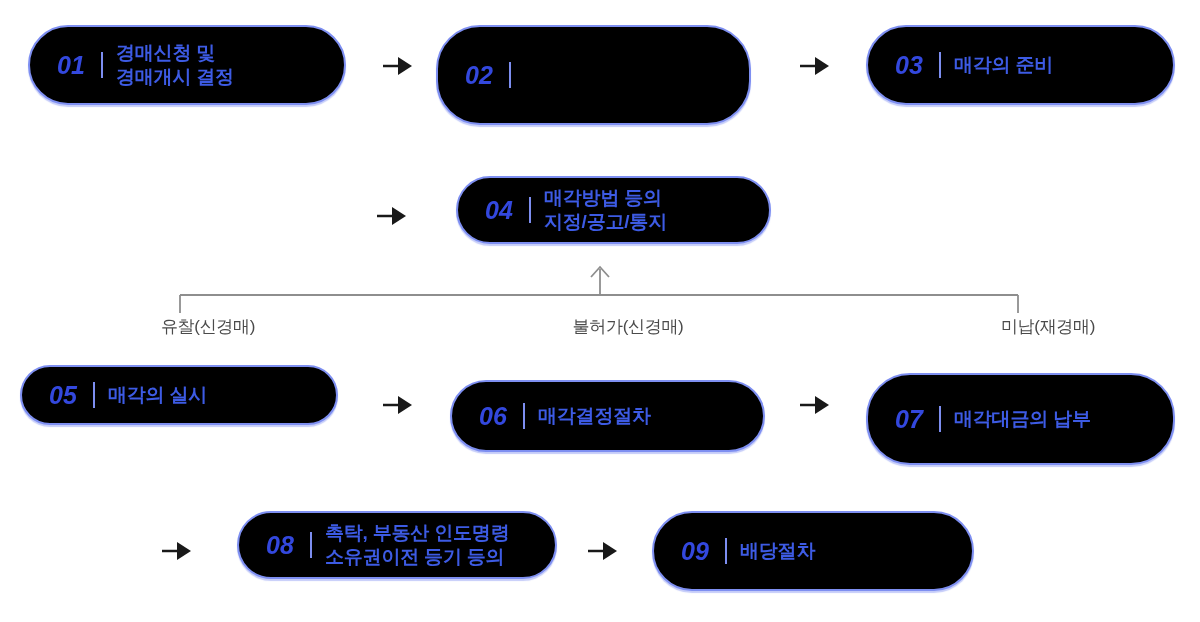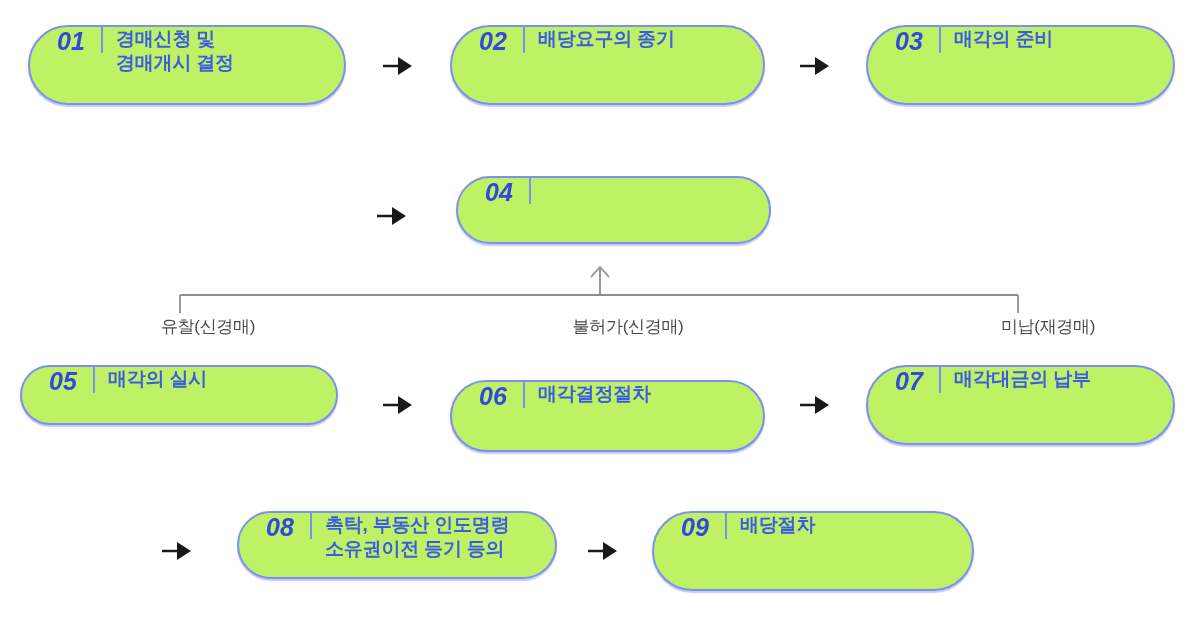--- a/index.html
+++ b/index.html
@@ -17,23 +17,23 @@
   .stage{
     position:relative;
     width:1200px;
     height:622px;
     background:var(--bg);
     overflow:hidden;
   }
   .pill{
     position:absolute;
     display:flex;
-    align-items:flex-start;
+    align-items:center;
     box-sizing:border-box;
-    background:#bef264;
+    background:#000000;
     border:2px solid var(--accent-border);
     border-radius:44px;
     padding-left:27px;
     box-shadow:0 2px 1px rgba(126,143,241,.45);
   }
   .num{
     font-style:italic;
     font-weight:800;
     font-size:25px;
     color:var(--number-blue);
@@ -84,25 +84,24 @@
     </span>
   </div>
 
   <div class="arrow" style="left:382px;top:54px">
     <svg width="32" height="24" viewBox="0 0 32 24">
       <line x1="1" y1="12" x2="24" y2="12" stroke="#191919" stroke-width="2.5"></line>
       <path d="M16 3 L30 12 L16 21 Z" fill="#191919"></path>
     </svg>
   </div>
 
-  <div class="pill" style="left:450px;top:25px;width:315px;height:80px">
+  <div class="pill" style="left:436px;top:25px;width:315px;height:100px">
     <span class="num">02</span>
     <span class="vdiv"></span>
     <span class="txt">
-      <span class="ln">배당요구의 종기</span>
     </span>
   </div>
 
   <div class="arrow" style="left:799px;top:54px">
     <svg width="32" height="24" viewBox="0 0 32 24">
       <line x1="1" y1="12" x2="24" y2="12" stroke="#191919" stroke-width="2.5"></line>
       <path d="M16 3 L30 12 L16 21 Z" fill="#191919"></path>
     </svg>
   </div>
 
@@ -117,20 +116,24 @@
   <div class="arrow" style="left:376px;top:204px">
     <svg width="32" height="24" viewBox="0 0 32 24">
       <line x1="1" y1="12" x2="24" y2="12" stroke="#191919" stroke-width="2.5"></line>
       <path d="M16 3 L30 12 L16 21 Z" fill="#191919"></path>
     </svg>
   </div>
 
   <div class="pill" style="left:456px;top:176px;width:315px;height:68px">
     <span class="num">04</span>
     <span class="vdiv"></span>
+    <span class="txt">
+      <span class="ln">매각방법 등의</span>
+      <span class="ln">지정/공고/통지</span>
+    </span>
   </div>
 
   <svg class="connector" viewBox="0 0 860 60">
     <line x1="10" y1="37" x2="848" y2="37" stroke="#8e8e8e" stroke-width="1.8"></line>
     <line x1="10" y1="37" x2="10" y2="55" stroke="#8e8e8e" stroke-width="1.8"></line>
     <line x1="848" y1="37" x2="848" y2="55" stroke="#8e8e8e" stroke-width="1.8"></line>
     <line x1="430" y1="37" x2="430" y2="11" stroke="#8e8e8e" stroke-width="1.8"></line>
     <polyline points="421,19 430,9 439,19" fill="none" stroke="#8e8e8e" stroke-width="1.8"></polyline>
   </svg>
 
@@ -161,21 +164,21 @@
     </span>
   </div>
 
   <div class="arrow" style="left:799px;top:393px">
     <svg width="32" height="24" viewBox="0 0 32 24">
       <line x1="1" y1="12" x2="24" y2="12" stroke="#191919" stroke-width="2.5"></line>
       <path d="M16 3 L30 12 L16 21 Z" fill="#191919"></path>
     </svg>
   </div>
 
-  <div class="pill" style="left:866px;top:365px;width:309px;height:80px">
+  <div class="pill" style="left:866px;top:373px;width:309px;height:92px">
     <span class="num">07</span>
     <span class="vdiv"></span>
     <span class="txt">
       <span class="ln">매각대금의 납부</span>
     </span>
   </div>
 
   <div class="arrow" style="left:161px;top:539px">
     <svg width="32" height="24" viewBox="0 0 32 24">
       <line x1="1" y1="12" x2="24" y2="12" stroke="#191919" stroke-width="2.5"></line>

